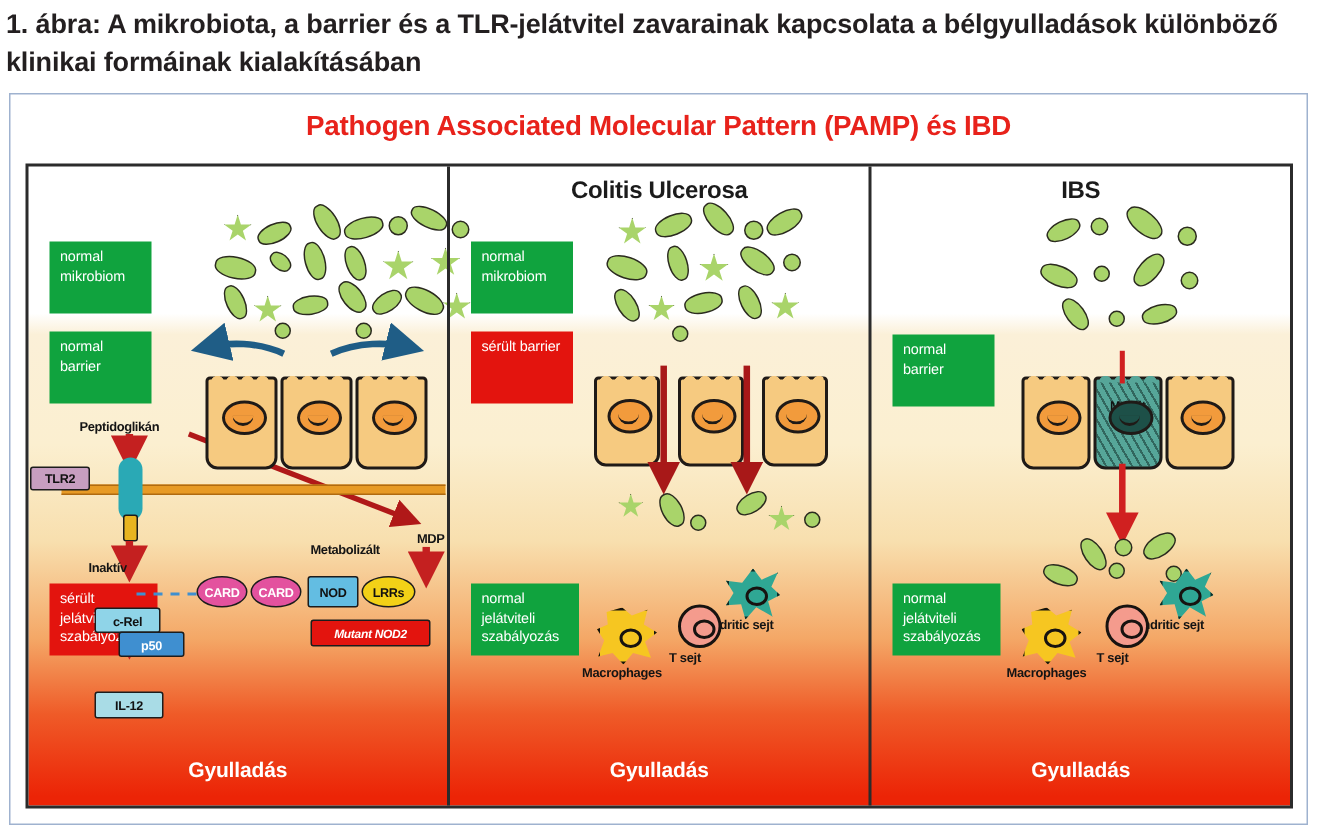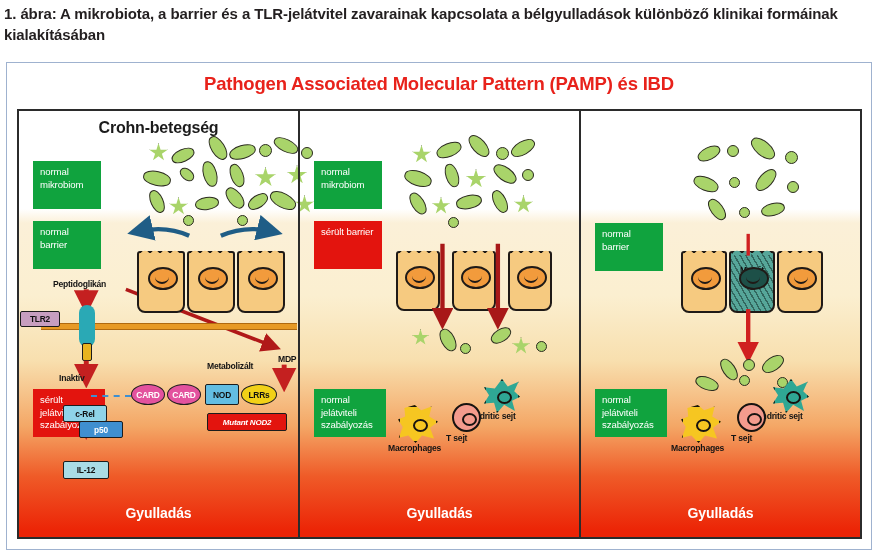--- a/index.html
+++ b/index.html
@@ -7,21 +7,21 @@
     width:881px;height:556px;
     background:#ffffff;
     font-family:"Liberation Sans", sans-serif;
     overflow:hidden;
   }
   .page{position:relative;width:881px;height:556px;}
 
   
   .caption{
     position:absolute;left:4px;top:4px;width:860px;
-    font-size:15px;font-weight:bold;color:#231f20;
+    font-size:18px;font-weight:bold;color:#231f20;
     line-height:1.38;letter-spacing:-0.1px;
   }
 
   
   .figure-frame{
     position:absolute;left:6px;top:62px;
     width:866px;height:488px;
     background:#ffffff;
     border:1px solid #9fb2cf;
     box-sizing:border-box;
@@ -218,21 +218,20 @@
 
   <div class="caption">1. ábra: A mikrobiota, a barrier és a TLR-jelátvitel zavarainak kapcsolata a bélgyulladások különböző klinikai formáinak kialakításában</div>
 
   <div class="figure-frame">
 
     <div class="fig-title">Pathogen Associated Molecular Pattern (PAMP) és IBD</div>
 
     <div class="panels">
 
       <div class="panel">
-        <div class="panel-title">Crohn-betegség</div>
 
         <div class="status-box green" style="left:14px;top:50px;width:68px;height:48px;">normal mikrobiom</div>
         <div class="status-box green" style="left:14px;top:110px;width:68px;height:48px;">normal barrier</div>
         <div class="status-box red" style="left:14px;top:278px;width:72px;height:48px;">sérült jelátviteli szabályozás</div>
 
         <div class="microbe rod" style="left:152px;top:38px;width:22px;height:11px;transform:rotate(-24deg);"></div>
         <div class="microbe star" style="left:130px;top:32px;width:17px;height:17px;"></div>
         <div class="microbe rod" style="left:186px;top:30px;width:24px;height:12px;transform:rotate(58deg);"></div>
         <div class="microbe rod" style="left:210px;top:34px;width:25px;height:12px;transform:rotate(-16deg);"></div>
         <div class="microbe coccus" style="left:240px;top:33px;width:11px;height:11px;"></div>
@@ -313,20 +312,21 @@
         <div class="node node-rect node-mutant" style="left:188px;top:302px;width:80px;height:18px;">Mutant NOD2</div>
 
         <div class="node node-rect node-blue-l" style="left:44px;top:294px;width:44px;height:17px;">c-Rel</div>
         <div class="node node-rect node-blue-d" style="left:60px;top:310px;width:44px;height:17px;">p50</div>
         <div class="node node-rect node-il12" style="left:44px;top:350px;width:46px;height:18px;">IL-12</div>
 
         <div class="gyulladas">Gyulladás</div>
       </div>
 
       <div class="panel">
+        <div class="panel-title">Colitis Ulcerosa</div>
 
         <div class="status-box green" style="left:14px;top:50px;width:68px;height:48px;">normal mikrobiom</div>
         <div class="status-box red" style="left:14px;top:110px;width:68px;height:48px;">sérült barrier</div>
         <div class="status-box green" style="left:14px;top:278px;width:72px;height:48px;">normal jelátviteli szabályozás</div>
 
         <div class="microbe star" style="left:112px;top:34px;width:17px;height:17px;"></div>
         <div class="microbe rod" style="left:136px;top:32px;width:24px;height:12px;transform:rotate(-22deg);"></div>
         <div class="microbe rod" style="left:166px;top:28px;width:24px;height:12px;transform:rotate(48deg);"></div>
         <div class="microbe coccus" style="left:196px;top:36px;width:11px;height:11px;"></div>
         <div class="microbe rod" style="left:210px;top:30px;width:24px;height:12px;transform:rotate(-30deg);"></div>
@@ -384,20 +384,21 @@
         <div class="cell-label" style="left:88px;top:332px;">Macrophages</div>
         <div class="tcell" style="left:152px;top:292px;">
             <div class="cell-nuc"></div>
           </div>
         <div class="cell-label" style="left:146px;top:322px;">T sejt</div>
 
         <div class="gyulladas">Gyulladás</div>
       </div>
 
       <div class="panel">
+        <div class="panel-title">IBS</div>
 
         <div class="status-box green" style="left:14px;top:112px;width:68px;height:48px;">normal barrier</div>
         <div class="status-box green" style="left:14px;top:278px;width:72px;height:48px;">normal jelátviteli szabályozás</div>
 
         <div class="microbe rod" style="left:116px;top:36px;width:22px;height:11px;transform:rotate(-26deg);"></div>
         <div class="microbe coccus" style="left:146px;top:34px;width:10px;height:10px;"></div>
         <div class="microbe rod" style="left:168px;top:30px;width:26px;height:13px;transform:rotate(40deg);"></div>
         <div class="microbe coccus" style="left:204px;top:40px;width:11px;height:11px;"></div>
         <div class="microbe rod" style="left:112px;top:66px;width:24px;height:12px;transform:rotate(22deg);"></div>
         <div class="microbe coccus" style="left:148px;top:66px;width:9px;height:9px;"></div>

